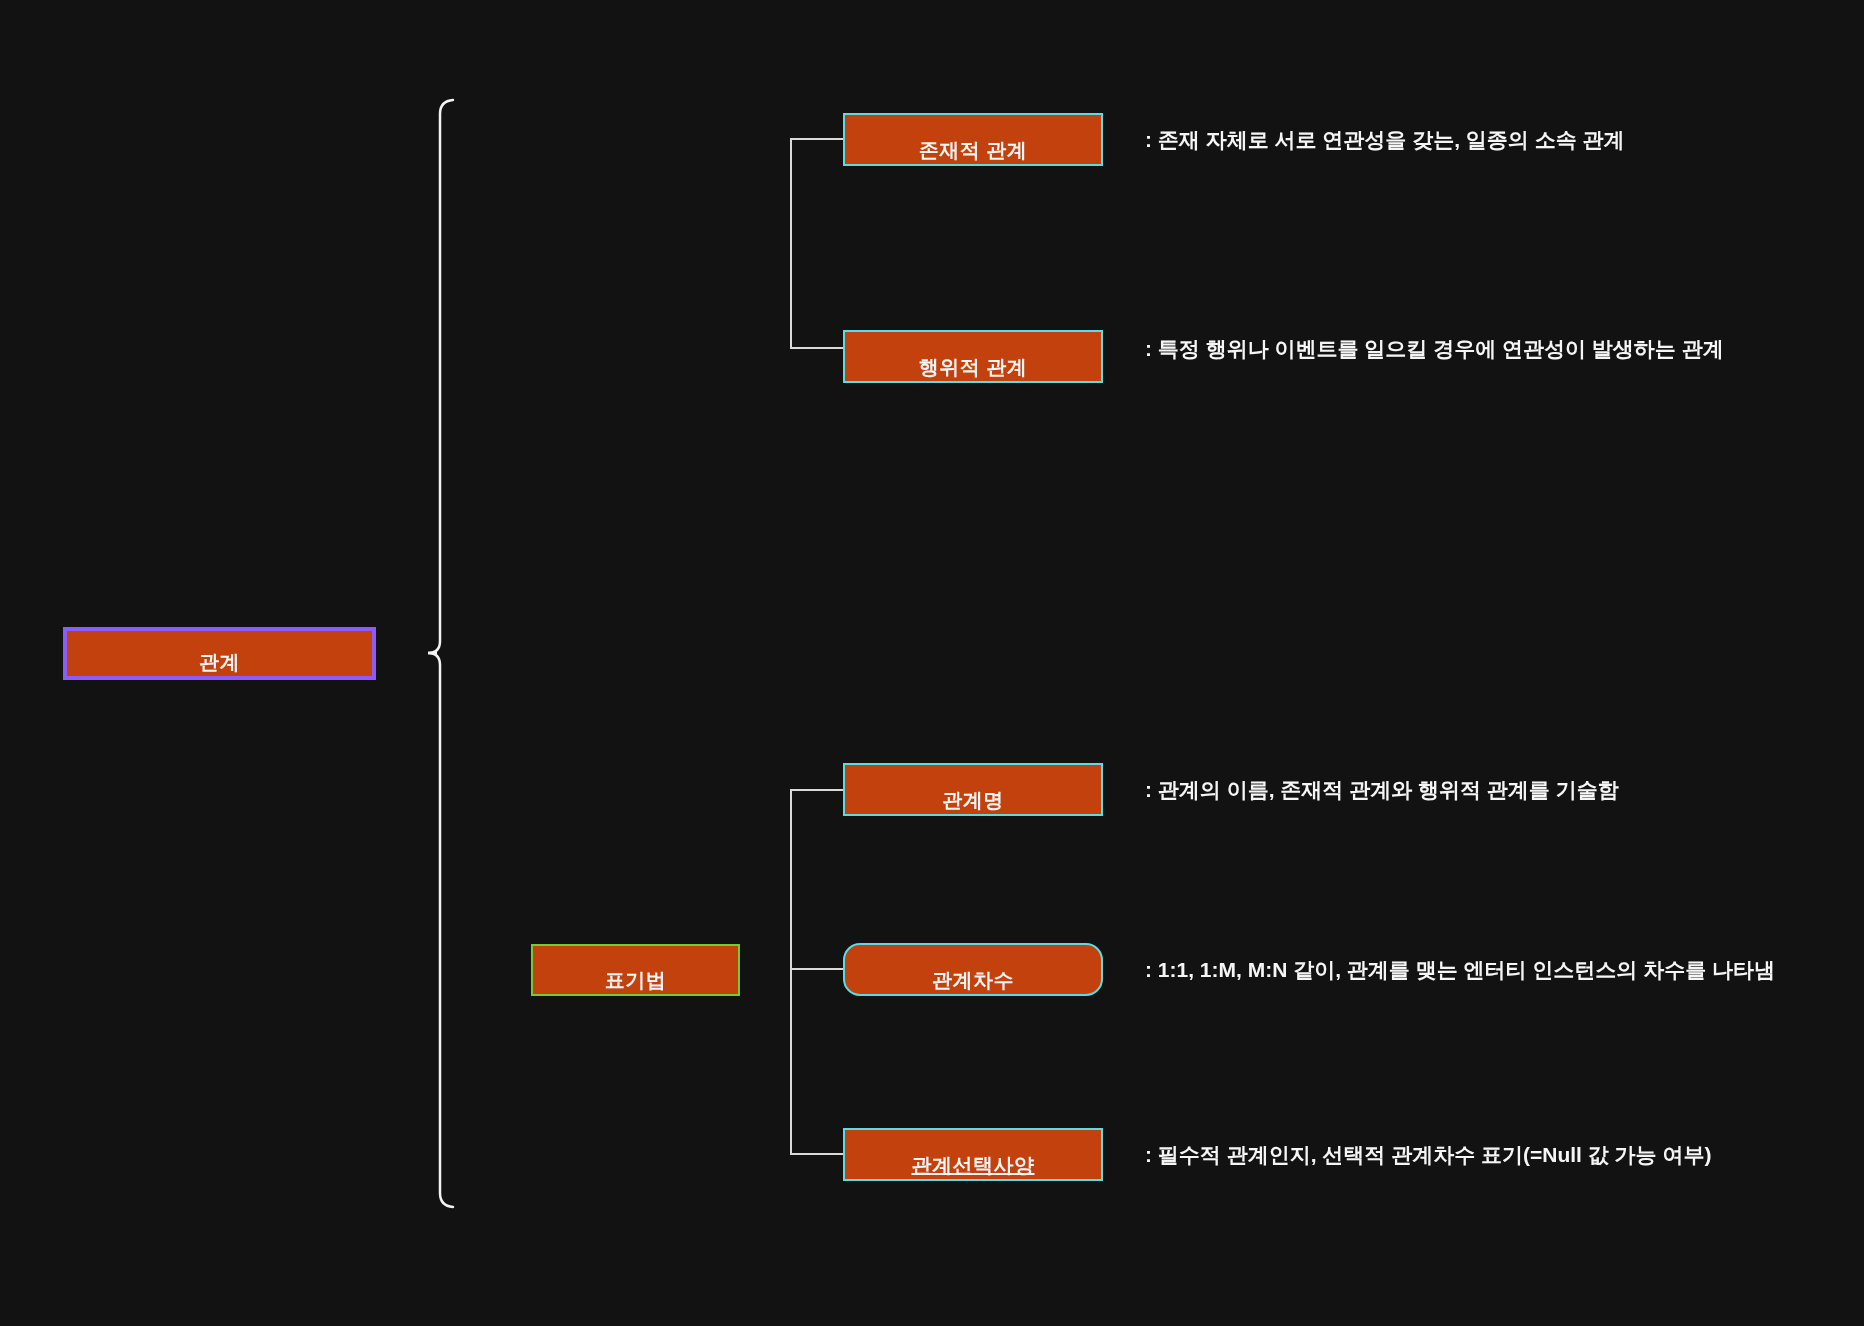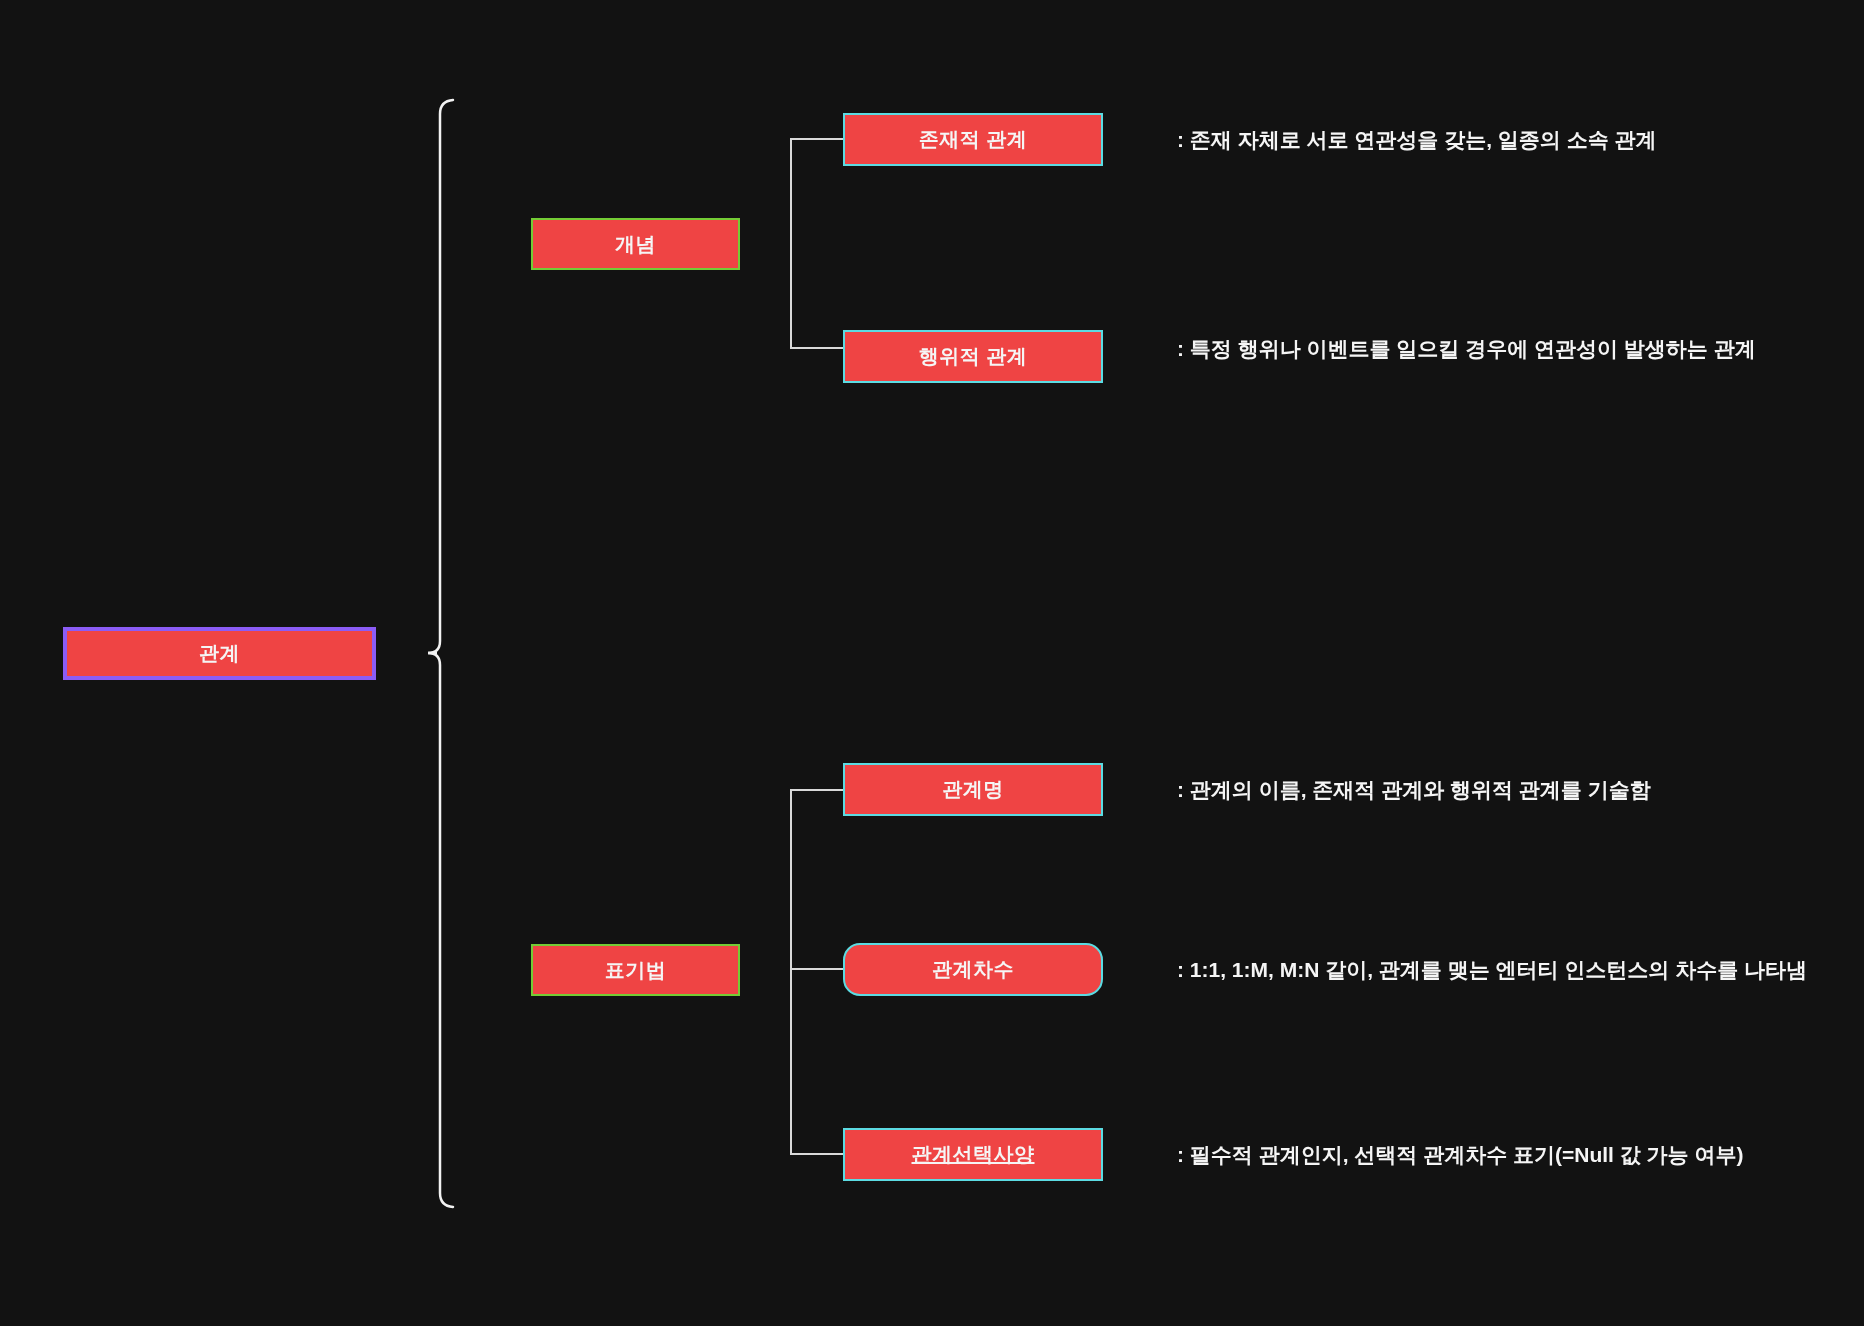--- a/index.html
+++ b/index.html
@@ -19,45 +19,45 @@
   .lines {
     position: absolute;
     left: 0;
     top: 0;
     width: 1864px;
     height: 1326px;
   }
   .node {
     position: absolute;
     display: flex;
-    align-items: center;
+    align-items: flex-end;
     justify-content: center;
     box-sizing: border-box;
-    background: #ef4444;
+    background: #c2410c;
     font-size: 20px;
     font-weight: 600;
     letter-spacing: 0.5px;
     white-space: nowrap;
   }
   .node-root   { left: 63px;  top: 627px; width: 313px; height: 53px; border: 4px solid #8b5cf6; }
   .node-branch { left: 531px; width: 209px; height: 52px; border: 2px solid #74cc35; }
   .node-leaf   { left: 843px; width: 260px; height: 53px; border: 2px solid #5cdbe2; }
 
   .branch-1 { top: 218px; }
   .branch-2 { top: 944px; }
 
   .leaf-1 { top: 113px; }
   .leaf-2 { top: 330px; }
   .leaf-3 { top: 763px; }
   .leaf-4 { top: 943px; border-radius: 17px; }
   .leaf-5 { top: 1128px; text-decoration: underline; }
 
   .desc {
     position: absolute;
-    left: 1177px;
+    left: 1145px;
     height: 53px;
     display: flex;
     align-items: center;
     font-size: 21px;
     font-weight: 600;
     white-space: nowrap;
     color: #f5f5f5;
   }
   .desc-1 { top: 113px; }
   .desc-2 { top: 322px; }
@@ -78,23 +78,20 @@
 
     <path d="M 843 139 L 791 139 L 791 348 L 843 348" fill="none" stroke="#d9d9d9" stroke-width="2"></path>
 
     <path d="M 843 790 L 791 790 L 791 1154 L 843 1154 M 791 969 L 843 969" fill="none" stroke="#d9d9d9" stroke-width="2"></path>
   </svg>
 
   <div class="node node-root">
     <span>관계</span>
   </div>
 
-  <div class="node node-branch branch-1">
-    <span>개념</span>
-  </div>
   <div class="node node-branch branch-2">
     <span>표기법</span>
   </div>
 
   <div class="node node-leaf leaf-1">
     <span>존재적 관계</span>
   </div>
   <div class="node node-leaf leaf-2">
     <span>행위적 관계</span>
   </div>

